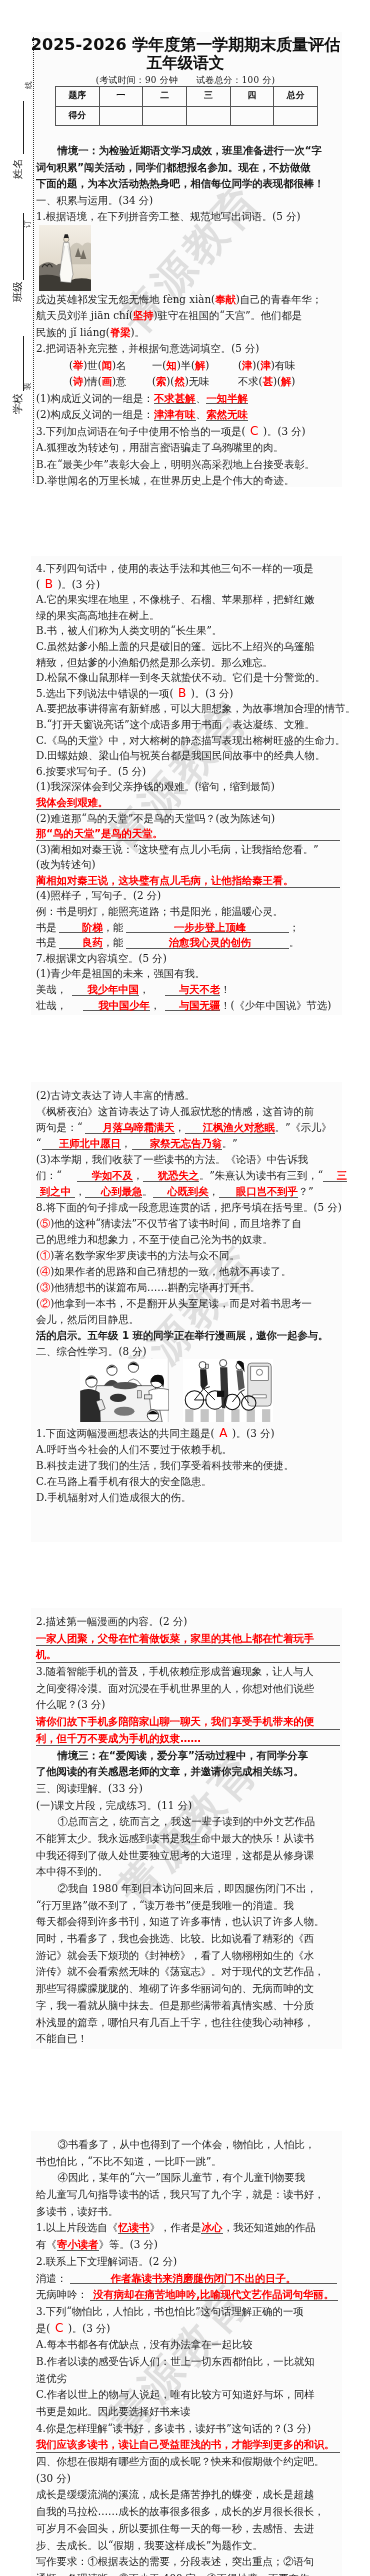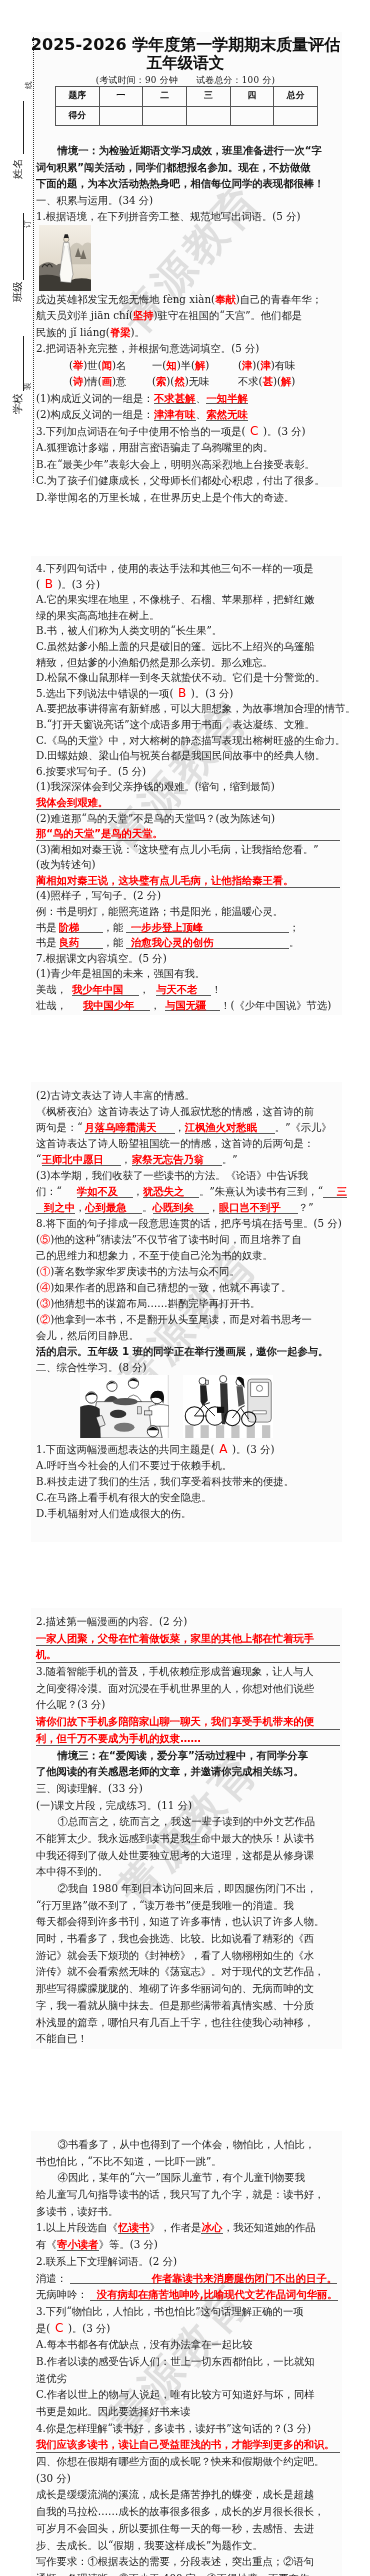--- a/index.html
+++ b/index.html
@@ -6,23 +6,23 @@
 html,body{width:371px;height:2623px;background:#ffffff}
 body{position:relative;overflow:hidden;font-family:"DejaVu Serif",serif;color:#1e1e1e}
 .page{position:absolute;left:31px;width:311px;background:#fbfbfb}
 .content{position:absolute;left:36px;width:304px;font-size:10.3px}
 .ln{white-space:nowrap;height:var(--lh);line-height:var(--lh);overflow:visible}
 .ind{padding-left:21.6px}
 .strong{font-family:"DejaVu Sans",sans-serif;font-weight:bold}
 .red{color:#ff0000}
 .ans{color:#ff0000;font-family:"DejaVu Sans",sans-serif;font-weight:bold}
 .letter{color:#ff0000;font-family:"DejaVu Sans",sans-serif;font-size:12px;padding:0 4.6px}
-.blank{display:inline-block;line-height:12.4px;text-align:left;color:#ff0000;font-family:"DejaVu Sans",sans-serif;font-weight:bold;background:linear-gradient(#333,#333) no-repeat left bottom/100% 0.8px}
-.blank.l{text-align:right}
-.blank.lp{text-align:left;padding-left:5.2px}
+.blank{display:inline-block;line-height:12.4px;text-align:right;color:#ff0000;font-family:"DejaVu Sans",sans-serif;font-weight:bold;background:linear-gradient(#333,#333) no-repeat left bottom/100% 0.8px}
+.blank.l{text-align:center}
+.blank.lp{text-align:center;padding-left:5.2px}
 .blank.r{text-align:right}
 .blank.hug{padding:0 0.5px}
 .uline{background:linear-gradient(#333,#333) no-repeat left calc(100% - 0.5px)/100% 0.8px}
 .dot{background:radial-gradient(circle at 50% 50%,#222 0.7px,transparent 0.9px) repeat-x left bottom/10.3px 3.1px;padding-bottom:1.5px}
 .idrow{padding-left:33px}
 .idg{display:inline-block}
 .title1{position:absolute;top:37px;left:0;width:371px;text-align:center;font-family:"DejaVu Sans",sans-serif;font-weight:bold;font-size:16px;line-height:16.5px;color:#111}
 .title2{position:absolute;top:55px;left:0;width:371px;text-align:center;font-family:"DejaVu Sans",sans-serif;font-weight:bold;font-size:15.5px;line-height:16.5px;color:#111}
 .info{position:absolute;top:75px;left:0;width:371px;text-align:center;font-size:8.8px;line-height:10.3px;color:#222;letter-spacing:0.3px}
 .score{position:absolute;top:86px;left:55px;width:263px;height:39px;border-collapse:collapse;table-layout:fixed}
@@ -125,23 +125,22 @@
   <div class="ln idrow">
     <span class="idg" style="width:83px"><span>(</span><span class="ans">举</span><span>)世(</span><span class="ans">闻</span><span>)名</span></span><span class="idg" style="width:86px"><span>一(</span><span class="ans">知</span><span>)半(</span><span class="ans">解</span><span>)</span></span><span class="idg"><span>(</span><span class="ans">津</span><span>)(</span><span class="ans">津</span><span>)有味</span></span>
   </div>
   <div class="ln idrow">
     <span class="idg" style="width:83px"><span>(</span><span class="ans">诗</span><span>)情(</span><span class="ans">画</span><span>)意</span></span><span class="idg" style="width:86px"><span>(</span><span class="ans">索</span><span>)(</span><span class="ans">然</span><span>)无味</span></span><span class="idg"><span>不求(</span><span class="ans">甚</span><span>)(</span><span class="ans">解</span><span>)</span></span>
   </div>
   <div class="ln"><span>(1)构成近义词的一组是：</span><span class="blank hug">不求甚解</span><span>、</span><span class="blank hug">一知半解</span></div>
   <div class="ln"><span>(2)构成反义词的一组是：</span><span class="blank hug">津津有味</span><span>、</span><span class="blank hug">索然无味</span></div>
 
   <div class="ln"><span>3.下列加点词语在句子中使用</span><span class="dot">不恰当</span><span>的一项是(</span><span class="letter">C</span><span>)。(3 分)</span></div>
-  <div class="ln"><span>A.狐狸</span><span class="dot">诡计多端</span><span>，用甜言蜜语骗走了乌鸦嘴里的肉。</span></div>
+  <div class="ln"><span>A.狐狸</span><span class="dot">改为转述句</span><span>，用甜言蜜语骗走了乌鸦嘴里的肉。</span></div>
   <div class="ln"><span>B.在“最美少年”表彰大会上，明明</span><span class="dot">兴高采烈</span><span>地上台接受表彰。</span></div>
-  <div class="ln"><span>C.为了孩子们健康成长，父母师长们都</span><span class="dot">处心积虑</span><span>，付出了很多。</span></div>
   <div class="ln"><span>D.</span><span class="dot">举世闻名</span><span>的万里长城，在世界历史上是个伟大的奇迹。</span></div>
 </div>
 
 <div class="content" style="top:561px;--lh:15.6px">
   <div class="ln">4.下列四句话中，使用的表达手法和其他三句不一样的一项是</div>
   <div class="ln"><span>(</span><span class="letter">B</span><span>)。(3 分)</span></div>
   <div class="ln">A.它的果实埋在地里，不像桃子、石榴、苹果那样，把鲜红嫩</div>
   <div class="ln">绿的果实高高地挂在树上。</div>
   <div class="ln">B.书，被人们称为人类文明的“长生果”。</div>
   <div class="ln">C.虽然姑爹小船上盖的只是破旧的篷。远比不上绍兴的乌篷船</div>
@@ -159,29 +158,28 @@
   <div class="ln uline ans">那“鸟的天堂”是鸟的天堂。</div>
   <div class="ln">(3)蔺相如对秦王说：“这块璧有点儿小毛病，让我指给您看。”</div>
   <div class="ln">(改为转述句)</div>
   <div class="ln uline ans">蔺相如对秦王说，这块璧有点儿毛病，让他指给秦王看。</div>
   <div class="ln">(4)照样子，写句子。(2 分)</div>
   <div class="ln">例：书是明灯，能照亮道路；书是阳光，能温暖心灵。</div>
   <div class="ln"><span>书是</span><span class="blank" style="width:44px;margin-left:2.1px">阶梯</span><span>，能</span><span class="blank lp" style="width:163px;margin-left:2.6px">一步步登上顶峰</span><span>；</span></div>
   <div class="ln"><span>书是</span><span class="blank" style="width:44px;margin-left:2.1px">良药</span><span>，能</span><span class="blank lp" style="width:163px;margin-left:2.6px">治愈我心灵的创伤</span><span>。</span></div>
   <div class="ln">7.根据课文内容填空。(5 分)</div>
   <div class="ln">(1)青少年是祖国的未来，强国有我。</div>
-  <div class="ln"><span>美哉，</span><span class="blank" style="width:67px;margin-left:5px">我少年中国</span><span>，</span><span class="blank" style="width:55px;margin-left:7px">与天不老</span><span>！</span></div>
+  <div class="ln"><span>美哉，</span><span class="blank" style="width:67px;margin-left:5px">我少年中国</span><span>，</span><span class="blank" style="width:55px;margin-left:16px">与天不老</span><span>！</span></div>
   <div class="ln"><span>壮哉，</span><span class="blank" style="width:67px;margin-left:16px">我中国少年</span><span>，</span><span class="blank" style="width:55px;margin-left:5px">与国无疆</span><span>！(《少年中国说》节选)</span></div>
 </div>
 
 <div class="content" style="top:1087px;--lh:16px">
   <div class="ln">(2)古诗文表达了诗人丰富的情感。</div>
   <div class="ln">《枫桥夜泊》这首诗表达了诗人孤寂忧愁的情感，这首诗的前</div>
   <div class="ln"><span>两句是：“</span><span class="blank" style="width:90px;margin-left:2.1px">月落乌啼霜满天</span><span>，</span><span class="blank" style="width:90px">江枫渔火对愁眠</span><span>。”《示儿》</span></div>
-  <div class="ln">这首诗表达了诗人盼望祖国统一的情感，这首诗的后两句是：</div>
   <div class="ln"><span>“</span><span class="blank" style="width:79px;margin-left:0.5px">王师北中愿日</span><span>，</span><span class="blank" style="width:90px;margin-left:1px">家祭无忘告乃翁</span><span>。”</span></div>
   <div class="ln">(3)本学期，我们收获了一些读书的方法。《论语》中告诉我</div>
   <div class="ln"><span>们：“</span><span class="blank" style="width:56px;margin-left:15px">学如不及</span><span>，</span><span class="blank" style="width:56px">犹恐失之</span><span>。”朱熹认为读书有三到，“</span><span class="blank r" style="width:24px">三</span></div>
   <div class="ln"><span class="blank l" style="width:39px">到之中</span><span>，</span><span class="blank" style="width:57px">心到最急</span><span>。</span><span class="blank" style="width:56px">心既到矣</span><span>，</span><span class="blank" style="width:79px">眼口岂不到乎</span><span>？”</span></div>
   <div class="ln">8.将下面的句子排成一段意思连贯的话，把序号填在括号里。(5 分)</div>
   <div class="ln">(<span class="red">⑤</span>)<span>他的这种“猜读法”不仅节省了读书时间，而且培养了自</span></div>
   <div class="ln">己的思维力和想象力，不至于使自己沦为书的奴隶。</div>
   <div class="ln">(<span class="red">①</span>)<span>著名数学家华罗庚读书的方法与众不同。</span></div>
   <div class="ln">(<span class="red">④</span>)<span>如果作者的思路和自己猜想的一致，他就不再读了。</span></div>
   <div class="ln">(<span class="red">③</span>)<span>他猜想书的谋篇布局……斟酌完毕再打开书。</span></div>

